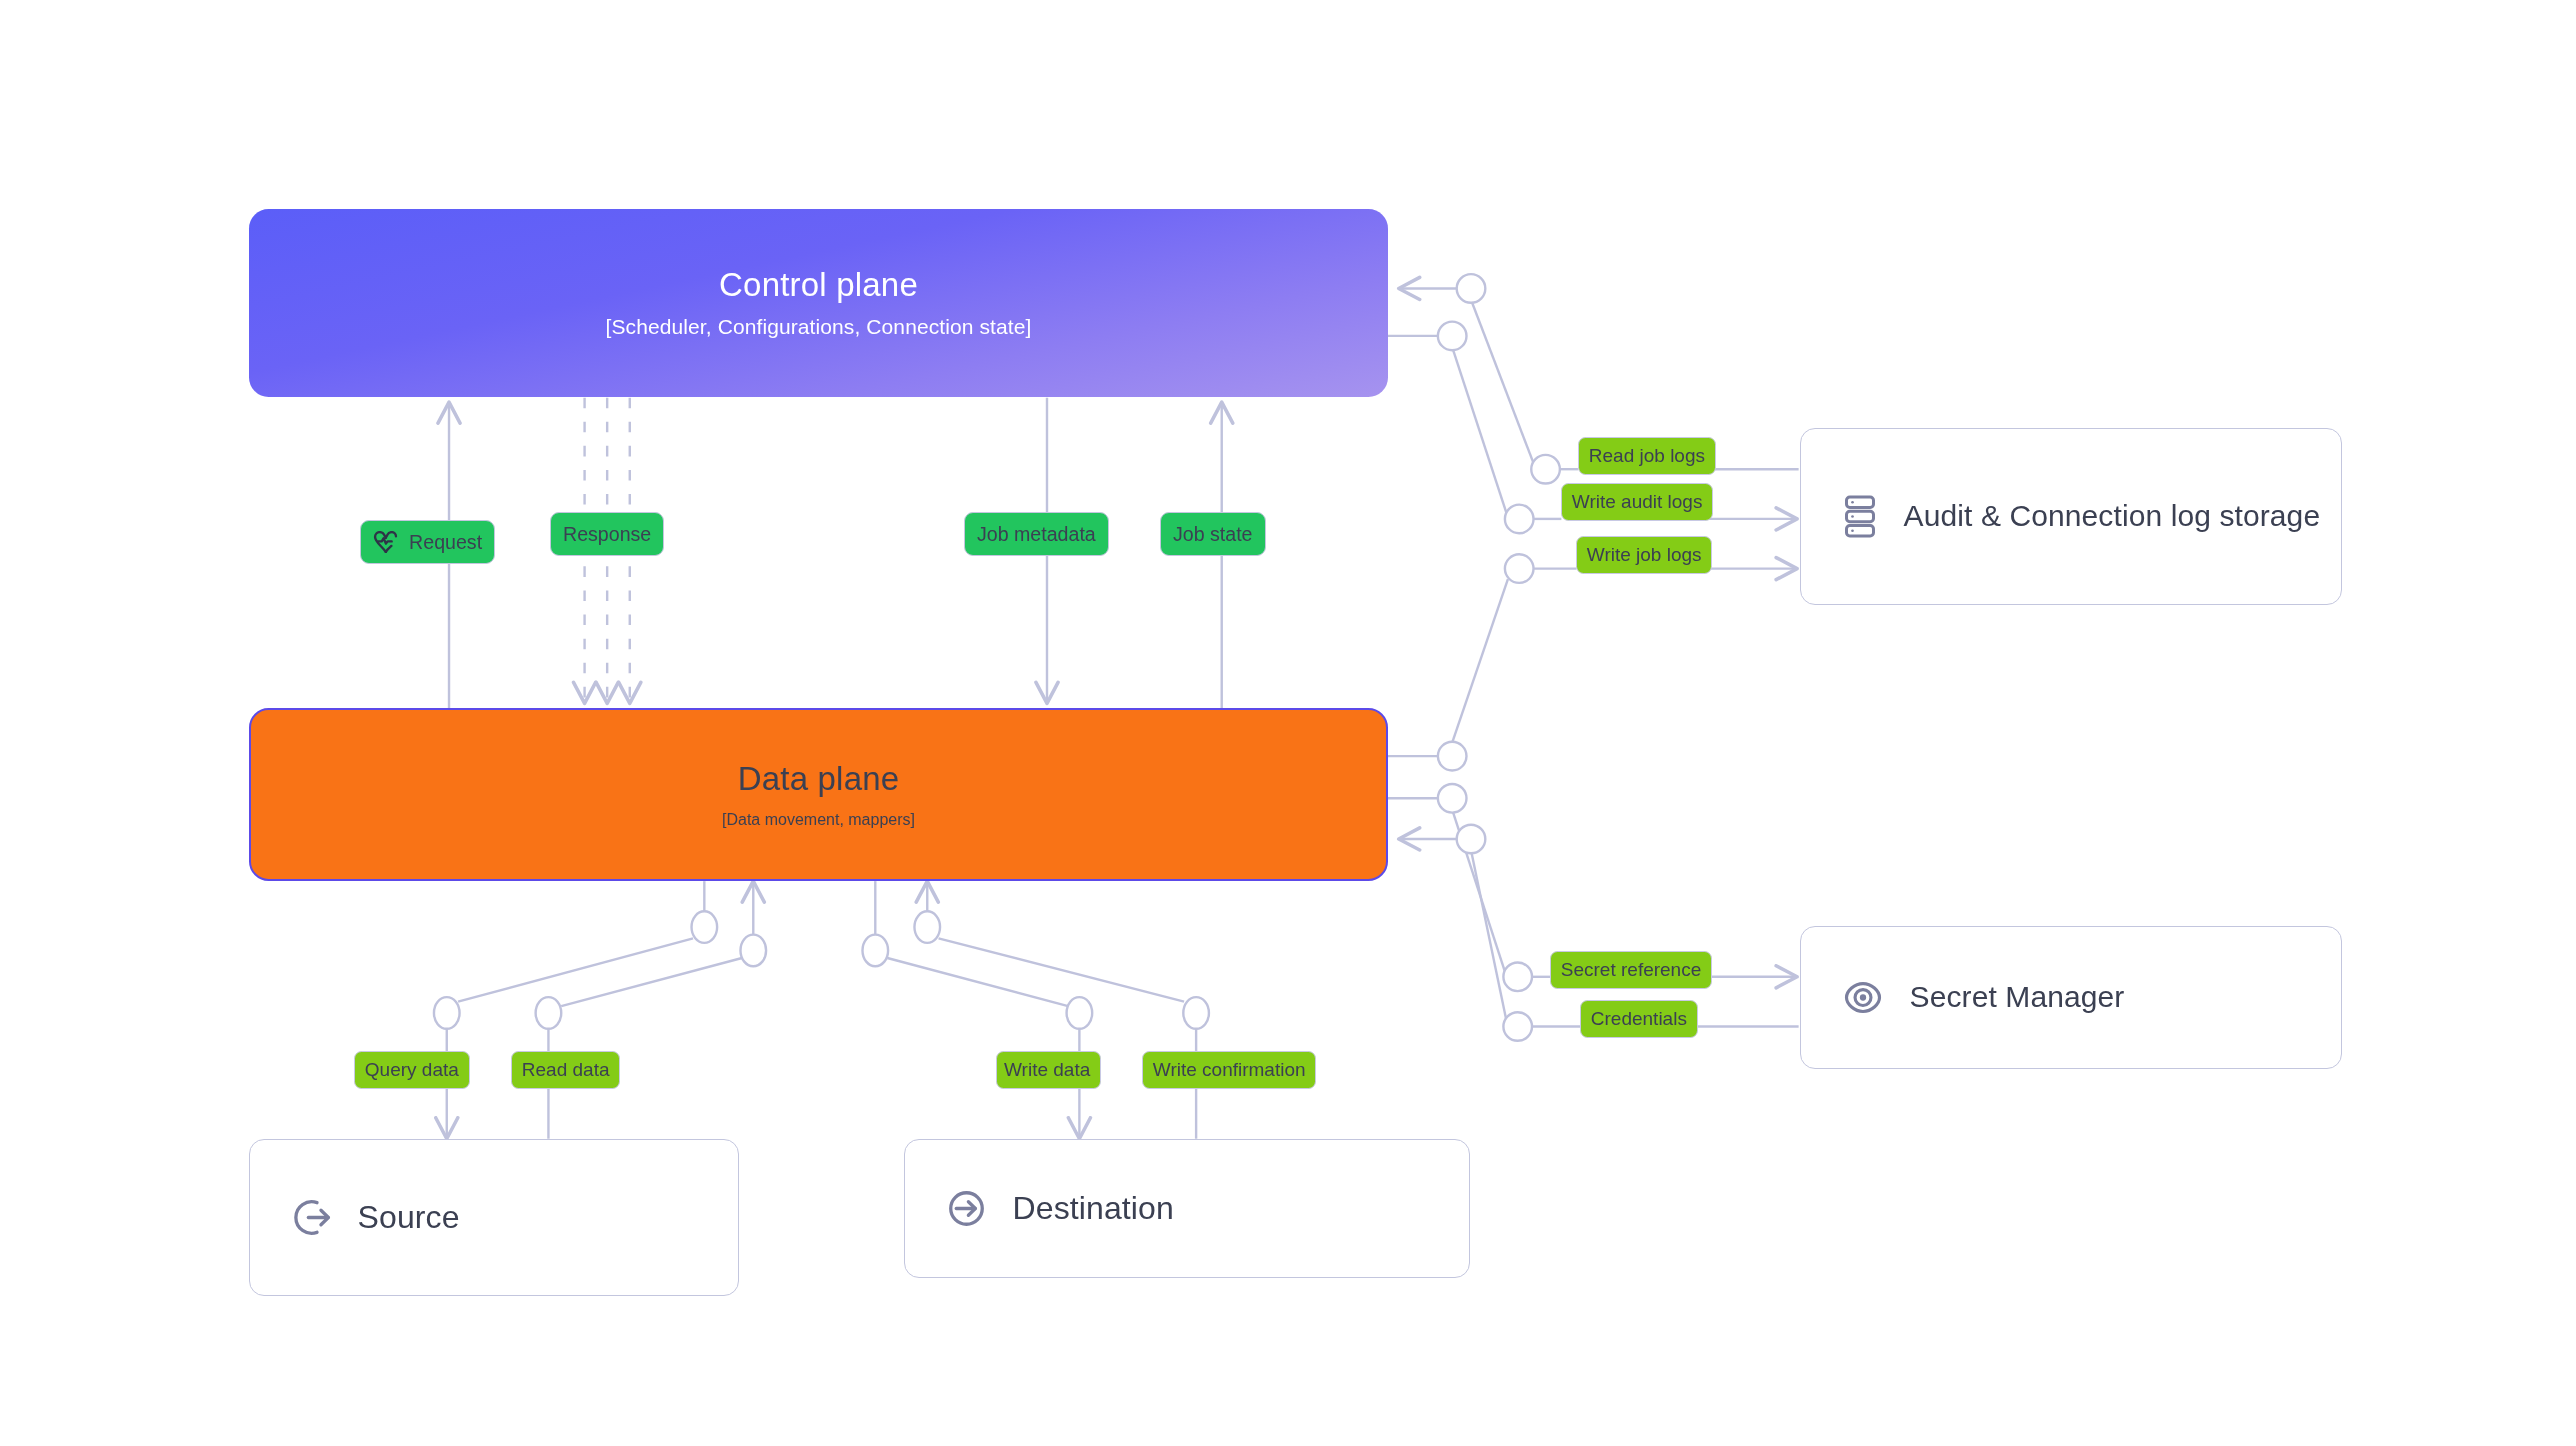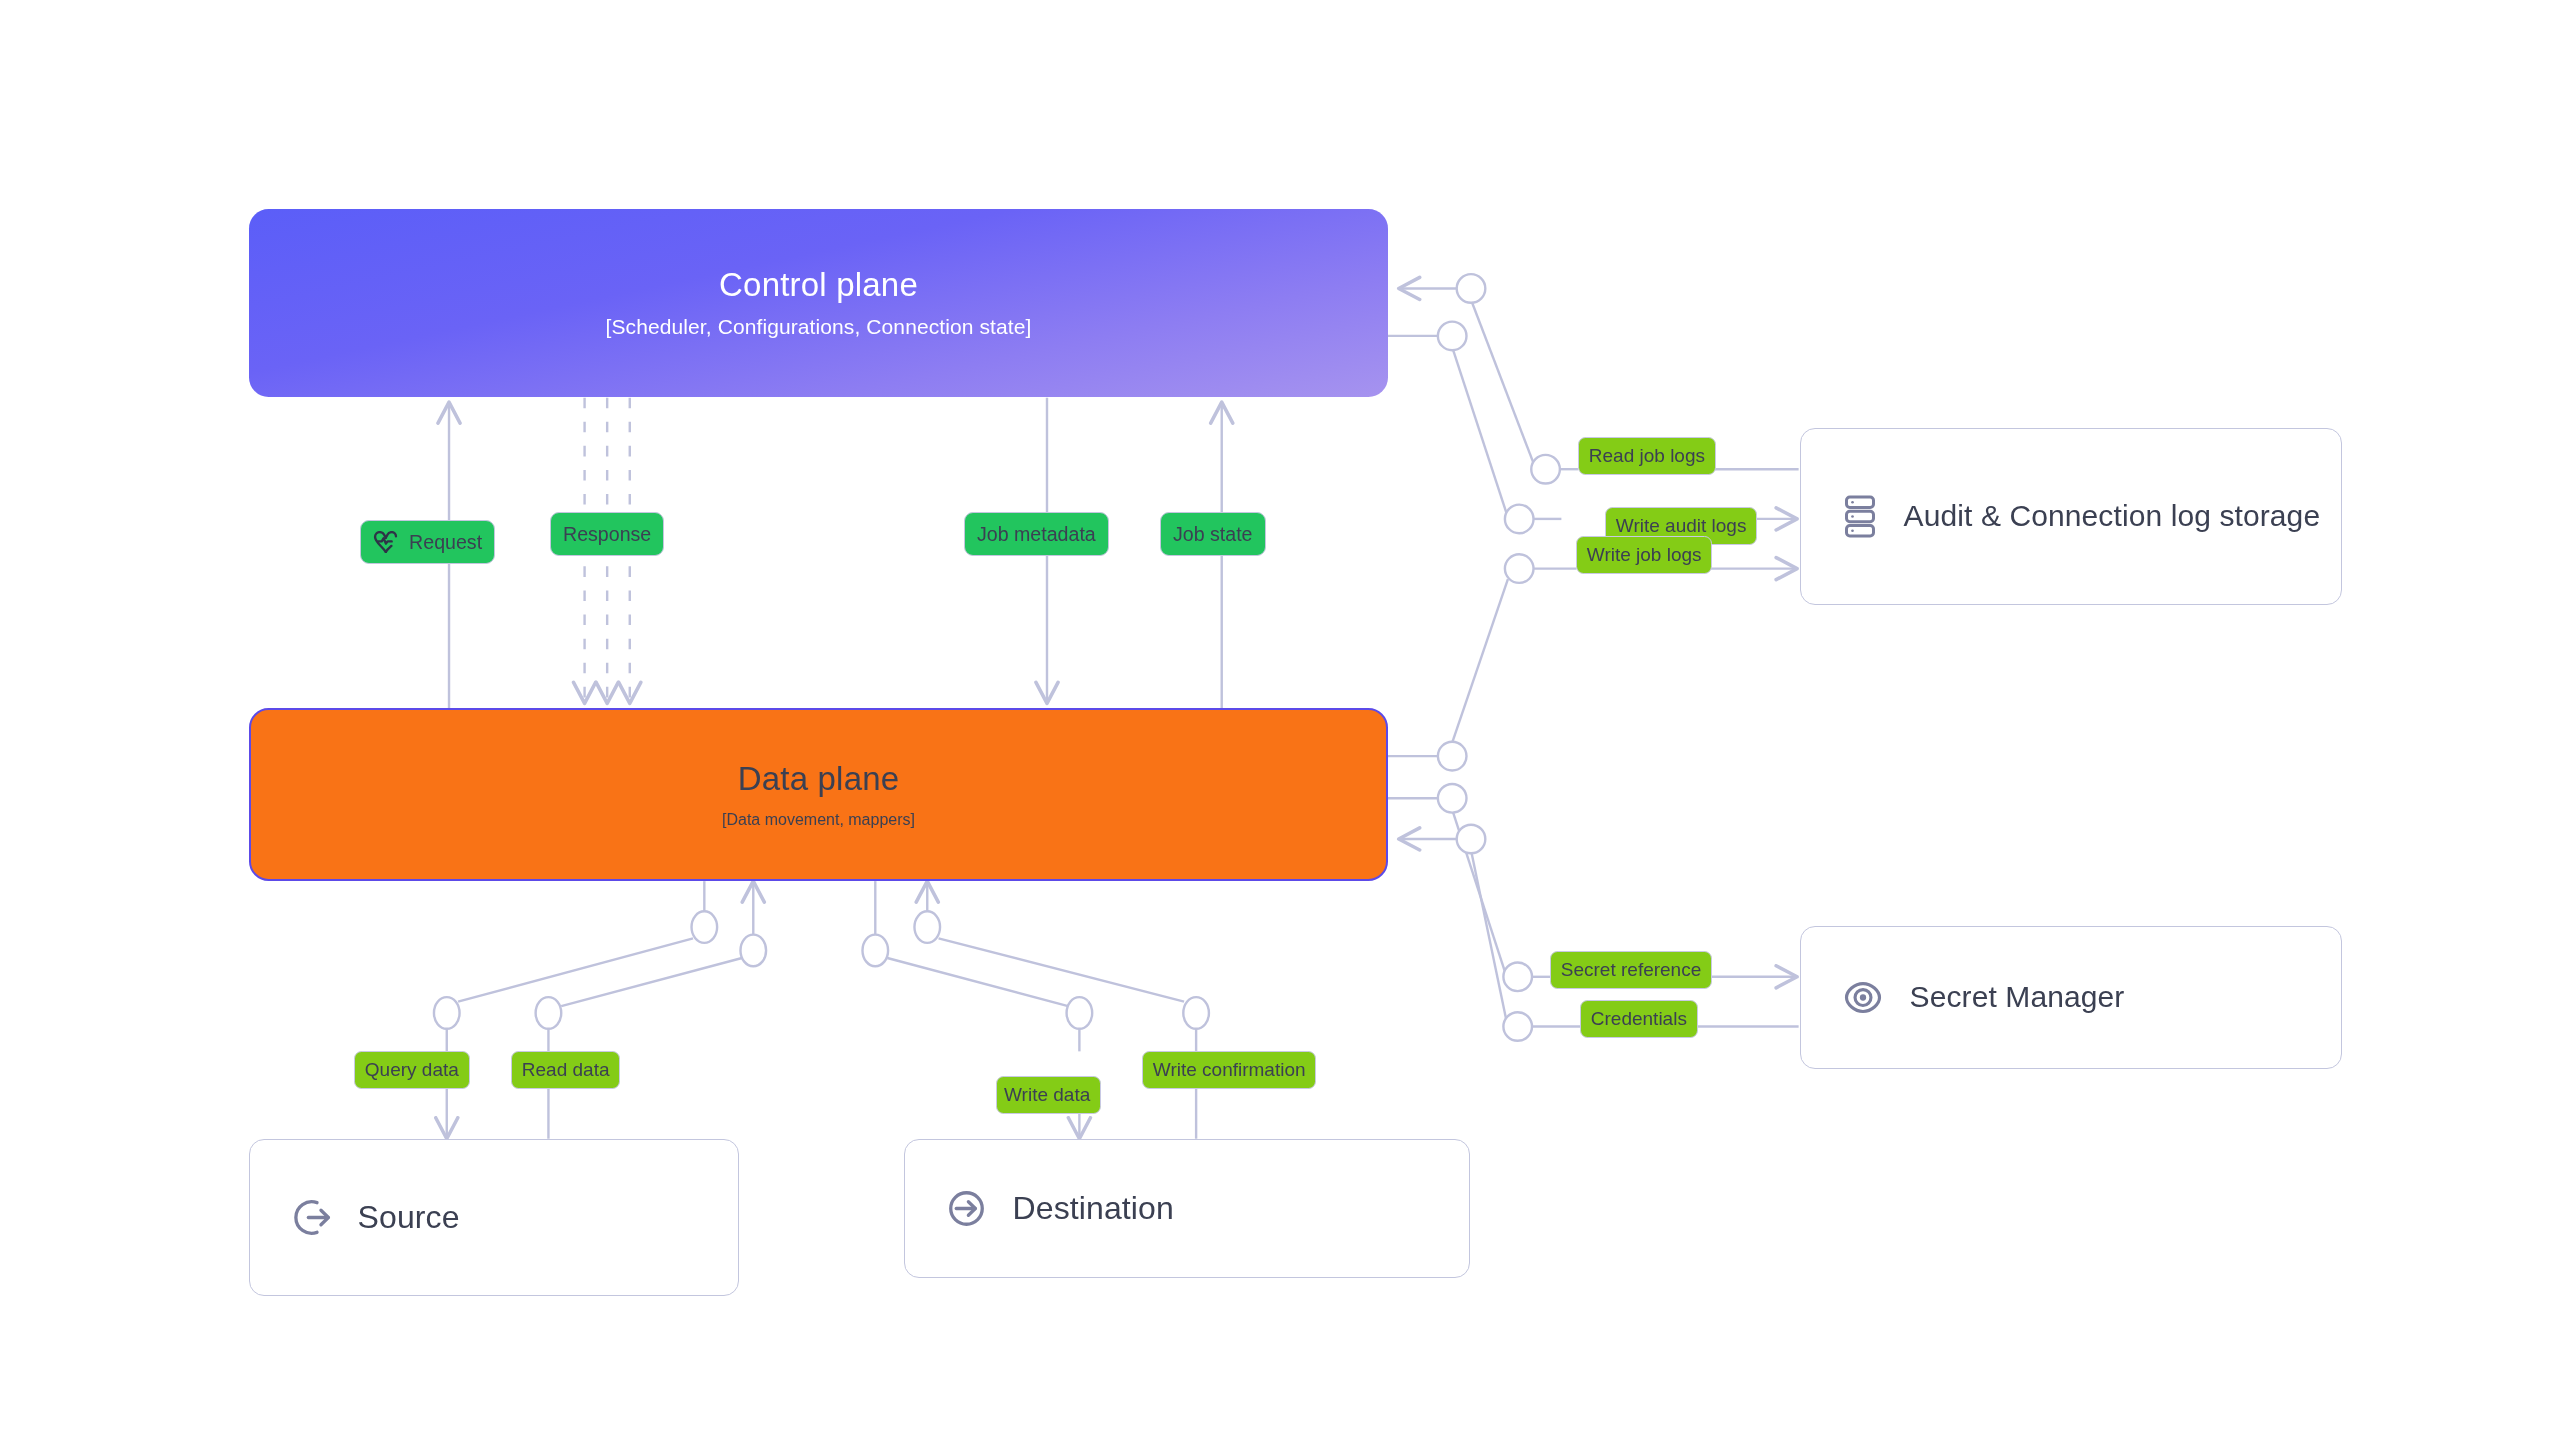--- a/index.html
+++ b/index.html
@@ -126,28 +126,28 @@
     padding: 0 9.8px;
     border-radius: 7.5px;
   }
 
   #lbl-request  { left: 360px; top: 520px; }
   #lbl-response { left: 550px; top: 512px; }
   #lbl-jobmeta  { left: 964px; top: 512px; }
   #lbl-jobstate { left: 1160px; top: 512px; }
 
   #lbl-read-job-logs    { left: 1578px; top: 437px; }
-  #lbl-write-audit-logs { left: 1561px; top: 507px; margin-left: 44px; }
+  #lbl-write-audit-logs { left: 1561px; top: 483px; }
   #lbl-write-job-logs   { left: 1576px; top: 536px; }
   #lbl-secret-reference { left: 1550px; top: 951px; }
   #lbl-credentials      { left: 1580px; top: 1000px; }
 
   #lbl-query-data        { left: 354px; top: 1051px; }
   #lbl-read-data         { left: 511px; top: 1051px; }
-  #lbl-write-data        { left: 996px; top: 1076px; padding-left: 7px; }
+  #lbl-write-data        { left: 996px; top: 1051px; padding-left: 7px; }
   #lbl-write-confirmation{ left: 1142px; top: 1051px; }
 
   .heartbeat-icon { display: block; }
 </style>
 </head>
 <body>
 
 <div id="stage">
 
   <svg id="wires" viewBox="0 0 3420 1920" xmlns="http://www.w3.org/2000/svg">

